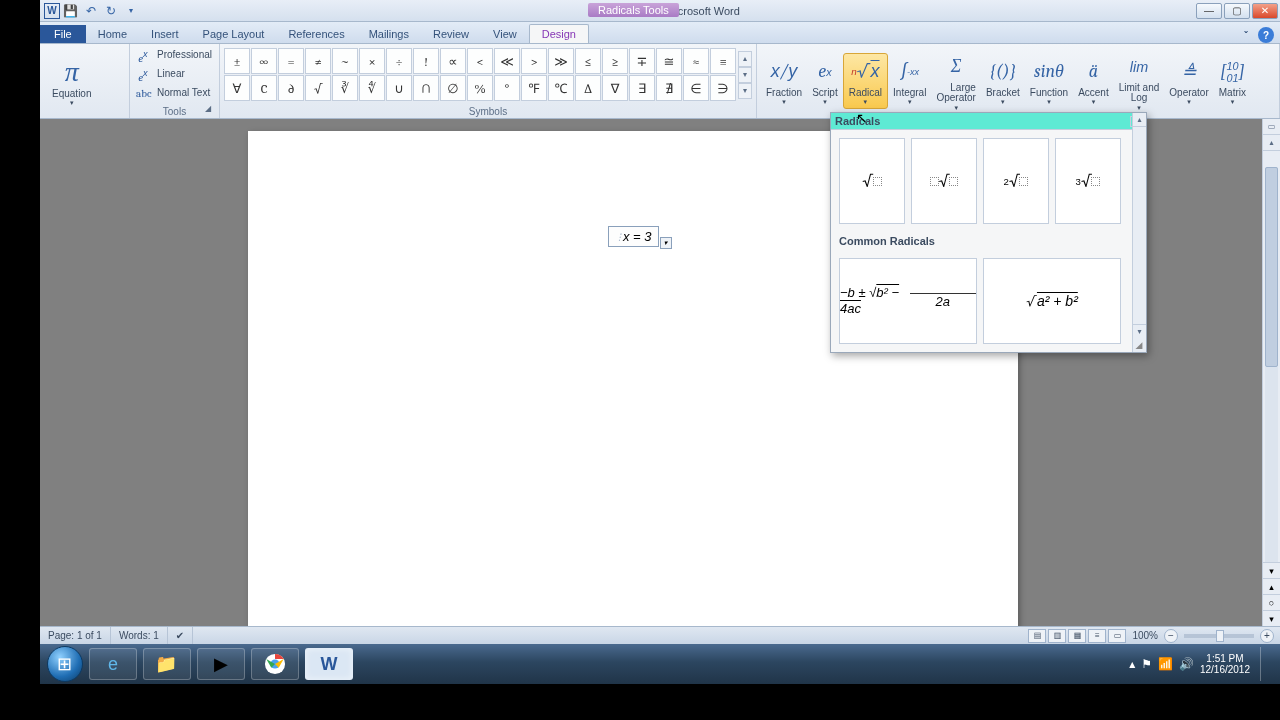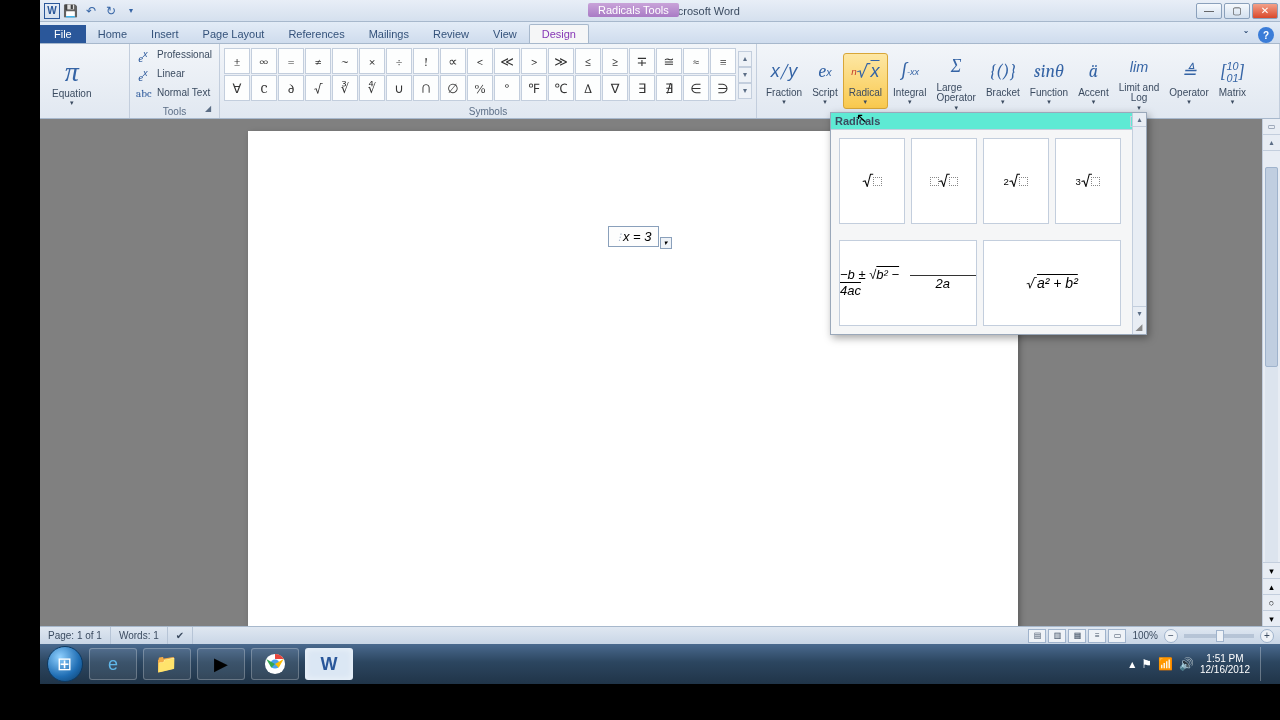--- a/index.html
+++ b/index.html
@@ -256,21 +256,21 @@
               <div class="lbl" style="white-space:pre-line;text-align:center;line-height:1.05">Radical</div>
               <div class="drop">▾</div>
             </div>
             <div class="struct-btn">
               <div class="sicon">∫<sub style="font-size:.5em">-x</sub><sup style="font-size:.5em">x</sup></div>
               <div class="lbl" style="white-space:pre-line;text-align:center;line-height:1.05">Integral</div>
               <div class="drop">▾</div>
             </div>
             <div class="struct-btn">
               <div class="sicon">Σ</div>
-              <div class="lbl" style="white-space:pre-line;text-align:left;line-height:1.05">Large
+              <div class="lbl" style="white-space:pre-line;text-align:right;line-height:1.05">Large
 Operator</div>
               <div class="drop">▾</div>
             </div>
             <div class="struct-btn">
               <div class="sicon">{()}</div>
               <div class="lbl" style="white-space:pre-line;text-align:center;line-height:1.05">Bracket</div>
               <div class="drop">▾</div>
             </div>
             <div class="struct-btn">
               <div class="sicon">sinθ</div>
@@ -318,20 +318,21 @@
     <div class="gal-head">
       <b>Radicals</b>
       <span style="border:1px solid #c3cedd;padding:0 3px;font-size:8px;cursor:pointer">▴</span>
     </div>
     <div class="gal-items">
       <div class="gal-item">√<span class="sq"></span></div>
       <div class="gal-item"><span class="sup sq"></span>√<span class="sq"></span></div>
       <div class="gal-item"><span class="sup">2</span>√<span class="sq"></span></div>
       <div class="gal-item"><span class="sup">3</span>√<span class="sq"></span></div>
     </div>
+    <div class="gal-sec">Common Radicals</div>
     <div class="gal-items">
       <div class="gal-item wide" style="font-size:13px;flex-direction:row;line-height:1.2">
         <div style="font-style:italic">−b ± √<span style="text-decoration:overline">b² − 4ac</span></div>
         <div style="border-top:1px solid #333;padding:0 26px;font-style:italic">2a</div>
       </div>
       <div class="gal-item wide" style="font-size:14px;font-style:italic">√<span style="text-decoration:overline">a² + b²</span></div>
     </div>
     <div class="gal-scroll">
       <div>▴</div>
       <div class="dn">▾</div>

